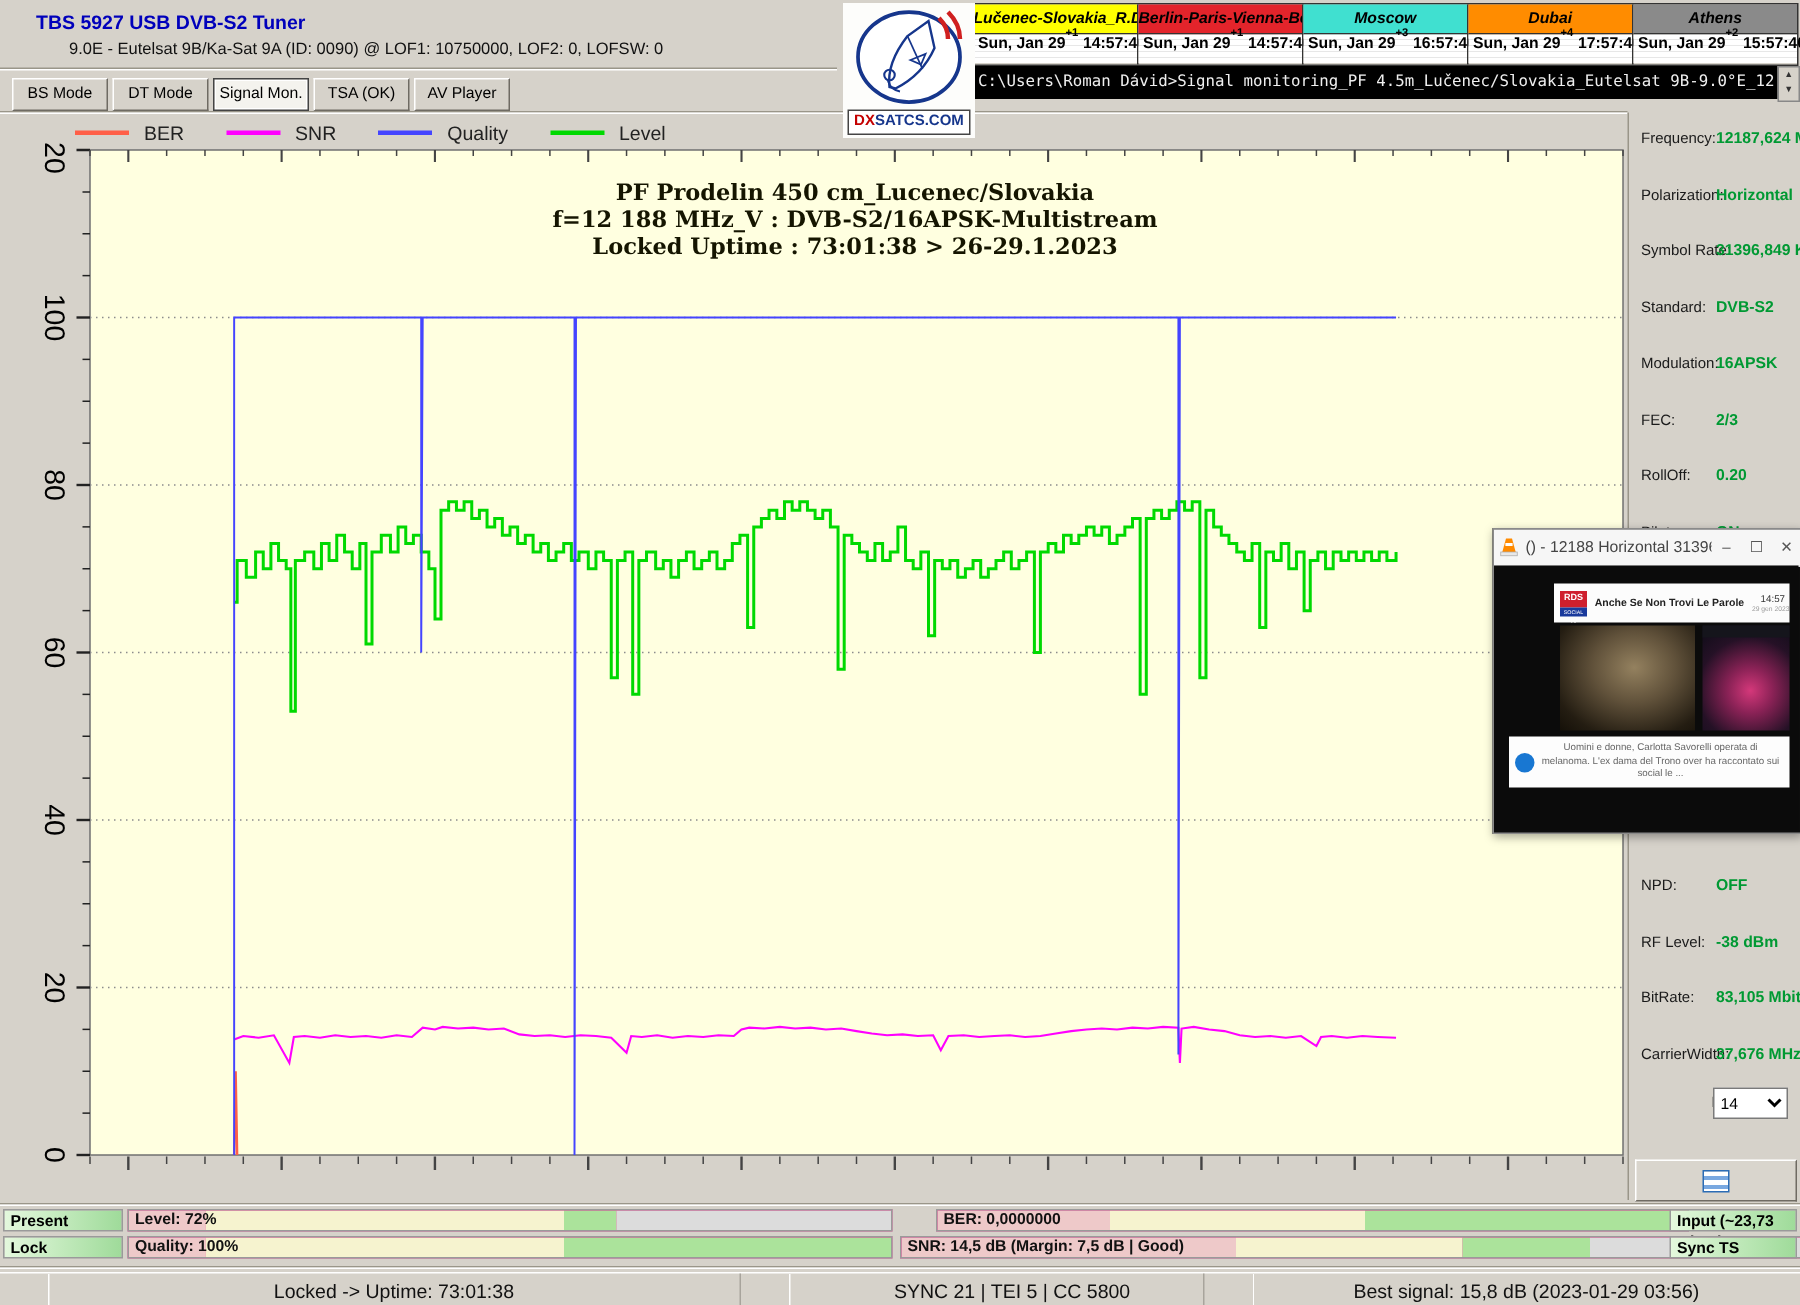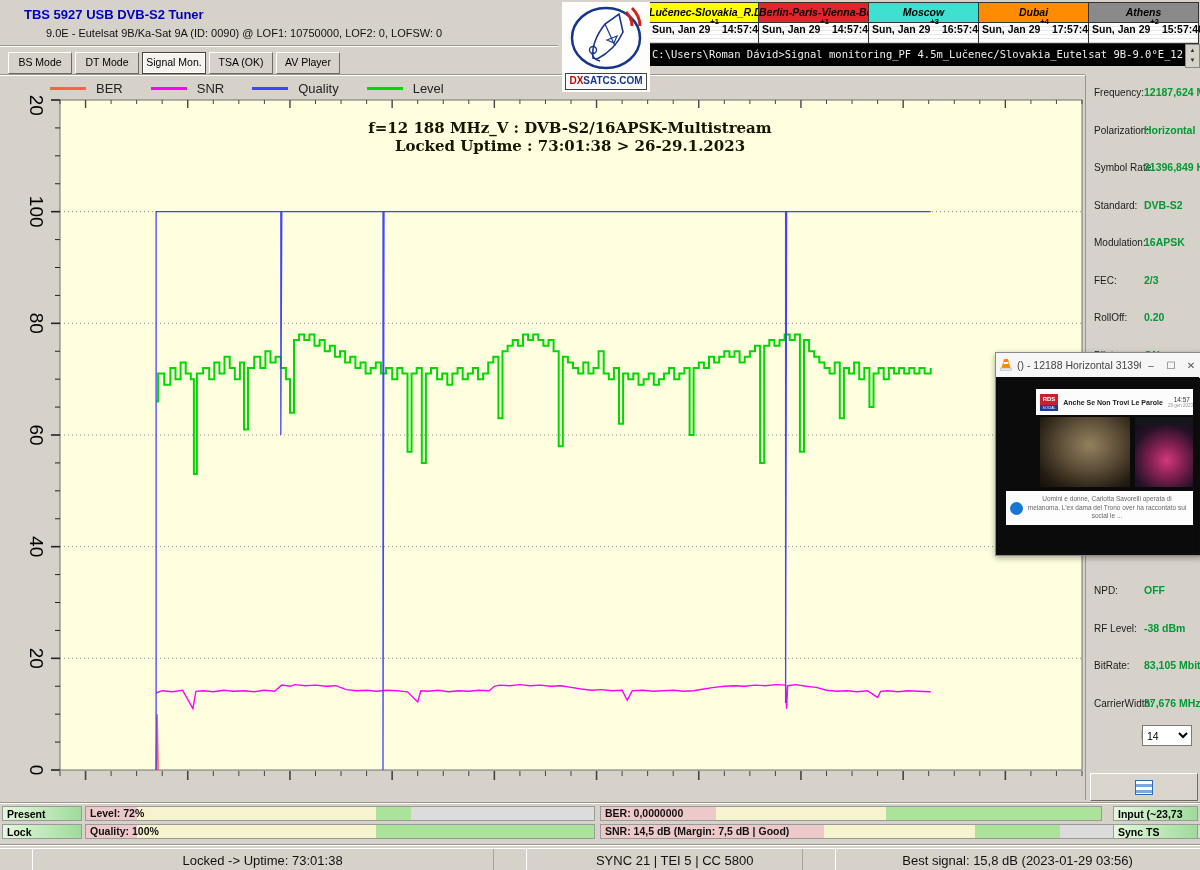--- a/index.html
+++ b/index.html
@@ -323,20 +323,21 @@
       <line x1="1056.45" y1="676" x2="1056.45" y2="681" stroke="#444" stroke-width="1"></line>
       <line x1="1056.45" y1="5" x2="1056.45" y2="9" stroke="#444" stroke-width="1"></line>
       <line x1="1082" y1="676" x2="1082" y2="681" stroke="#444" stroke-width="1"></line>
       <line x1="1082" y1="5" x2="1082" y2="9" stroke="#444" stroke-width="1"></line>
       <path d="M156.1 675.0 L157.1 619.2 L158.1 675.0" fill="none" stroke="#ff5f47" stroke-width="1.6"></path>
       <path d="M156.1 598.0 L162.2 595.7 L172.4 596.8 L182.6 595.2 L192.9 613.6 L195.9 596.3 L203.1 595.7 L213.3 596.8 L223.5 595.2 L233.7 596.3 L244.0 595.7 L254.2 596.8 L264.4 595.2 L274.6 596.3 L281.8 590.1 L290.0 591.3 L295.1 589.6 L305.3 590.7 L315.5 590.1 L325.7 591.3 L335.9 590.7 L346.2 594.6 L356.4 595.7 L366.6 595.2 L376.8 596.3 L387.0 595.2 L397.3 595.7 L407.5 596.8 L417.7 606.9 L420.8 595.7 L427.9 596.3 L438.1 595.2 L448.4 596.8 L458.6 595.7 L468.8 596.3 L479.0 595.2 L489.2 595.7 L494.3 591.3 L499.5 590.1 L509.7 590.7 L519.9 589.6 L530.1 590.7 L540.3 590.1 L550.6 591.3 L560.8 590.7 L571.0 592.4 L581.2 594.0 L591.4 595.2 L601.7 594.6 L611.9 595.7 L622.1 595.2 L627.2 605.2 L632.3 595.7 L642.5 595.2 L652.8 596.3 L663.0 595.7 L673.2 595.2 L683.4 596.3 L693.6 595.7 L703.9 594.0 L714.1 592.4 L724.3 591.3 L734.5 590.7 L744.7 591.3 L755.0 590.1 L765.2 590.7 L775.4 589.6 L785.6 590.1 L786.6 613.6 L787.7 590.7 L795.8 589.6 L806.1 591.3 L816.3 592.4 L826.5 595.2 L836.7 596.3 L846.9 595.7 L857.2 596.8 L867.4 595.7 L877.6 602.4 L880.7 596.3 L887.8 595.7 L898.0 596.8 L908.3 595.7 L918.5 596.3 L930.7 596.8" fill="none" stroke="#ff00ff" stroke-width="1.4"></path>
       <path d="M156.1 306.5 L158.1 306.5 L158.1 278.6 L164.2 278.6 L164.2 289.8 L170.4 289.8 L170.4 273.0 L175.5 273.0 L175.5 284.2 L180.6 284.2 L180.6 267.4 L185.7 267.4 L185.7 278.6 L190.8 278.6 L190.8 284.2 L193.9 284.2 L193.9 379.1 L196.9 379.1 L196.9 278.6 L203.1 278.6 L203.1 273.0 L209.2 273.0 L209.2 284.2 L214.3 284.2 L214.3 267.4 L219.4 267.4 L219.4 278.6 L224.5 278.6 L224.5 261.8 L229.7 261.8 L229.7 273.0 L234.8 273.0 L234.8 284.2 L239.9 284.2 L239.9 267.4 L244.0 267.4 L244.0 334.4 L248.0 334.4 L248.0 273.0 L254.2 273.0 L254.2 261.8 L260.3 261.8 L260.3 273.0 L265.4 273.0 L265.4 256.3 L270.5 256.3 L270.5 267.4 L275.6 267.4 L275.6 261.8 L280.8 261.8 L280.8 273.0 L285.9 273.0 L285.9 284.2 L290.0 284.2 L290.0 317.7 L294.0 317.7 L294.0 245.1 L299.1 245.1 L299.1 239.5 L304.3 239.5 L304.3 245.1 L309.4 245.1 L309.4 239.5 L314.5 239.5 L314.5 250.7 L319.6 250.7 L319.6 245.1 L324.7 245.1 L324.7 256.3 L329.8 256.3 L329.8 250.7 L334.9 250.7 L334.9 261.8 L340.0 261.8 L340.0 256.3 L345.1 256.3 L345.1 267.4 L350.2 267.4 L350.2 261.8 L355.4 261.8 L355.4 273.0 L360.5 273.0 L360.5 267.4 L365.6 267.4 L365.6 278.6 L370.7 278.6 L370.7 273.0 L375.8 273.0 L375.8 267.4 L380.9 267.4 L380.9 278.6 L386.0 278.6 L386.0 273.0 L392.2 273.0 L392.2 284.2 L397.3 284.2 L397.3 273.0 L402.4 273.0 L402.4 278.6 L407.5 278.6 L407.5 356.8 L411.6 356.8 L411.6 278.6 L416.7 278.6 L416.7 273.0 L421.8 273.0 L421.8 367.9 L425.9 367.9 L425.9 278.6 L431.0 278.6 L431.0 273.0 L437.1 273.0 L437.1 284.2 L442.2 284.2 L442.2 278.6 L447.3 278.6 L447.3 289.8 L452.4 289.8 L452.4 278.6 L457.6 278.6 L457.6 273.0 L462.7 273.0 L462.7 284.2 L467.8 284.2 L467.8 278.6 L472.9 278.6 L472.9 273.0 L478.0 273.0 L478.0 284.2 L483.1 284.2 L483.1 278.6 L488.2 278.6 L488.2 267.4 L493.3 267.4 L493.3 261.8 L498.4 261.8 L498.4 323.3 L502.5 323.3 L502.5 256.3 L507.6 256.3 L507.6 250.7 L512.7 250.7 L512.7 245.1 L517.9 245.1 L517.9 250.7 L523.0 250.7 L523.0 239.5 L528.1 239.5 L528.1 245.1 L533.2 245.1 L533.2 239.5 L538.3 239.5 L538.3 245.1 L543.4 245.1 L543.4 250.7 L548.5 250.7 L548.5 245.1 L553.6 245.1 L553.6 256.3 L558.7 256.3 L558.7 351.2 L562.8 351.2 L562.8 261.8 L567.9 261.8 L567.9 267.4 L573.0 267.4 L573.0 273.0 L578.2 273.0 L578.2 278.6 L583.3 278.6 L583.3 267.4 L588.4 267.4 L588.4 278.6 L593.5 278.6 L593.5 273.0 L598.6 273.0 L598.6 256.3 L603.7 256.3 L603.7 278.6 L608.8 278.6 L608.8 284.2 L613.9 284.2 L613.9 273.0 L619.0 273.0 L619.0 328.8 L623.1 328.8 L623.1 278.6 L628.2 278.6 L628.2 284.2 L633.3 284.2 L633.3 278.6 L638.5 278.6 L638.5 289.8 L643.6 289.8 L643.6 284.2 L648.7 284.2 L648.7 278.6 L653.8 278.6 L653.8 289.8 L658.9 289.8 L658.9 284.2 L664.0 284.2 L664.0 278.6 L669.1 278.6 L669.1 273.0 L674.2 273.0 L674.2 284.2 L679.3 284.2 L679.3 278.6 L684.4 278.6 L684.4 273.0 L689.6 273.0 L689.6 340.0 L693.6 340.0 L693.6 273.0 L698.8 273.0 L698.8 267.4 L703.9 267.4 L703.9 273.0 L709.0 273.0 L709.0 261.8 L714.1 261.8 L714.1 267.4 L719.2 267.4 L719.2 261.8 L724.3 261.8 L724.3 256.3 L729.4 256.3 L729.4 261.8 L734.5 261.8 L734.5 256.3 L739.6 256.3 L739.6 267.4 L744.7 267.4 L744.7 261.8 L749.9 261.8 L749.9 256.3 L755.0 256.3 L755.0 250.7 L760.1 250.7 L760.1 367.9 L764.2 367.9 L764.2 250.7 L769.3 250.7 L769.3 245.1 L774.4 245.1 L774.4 250.7 L779.5 250.7 L779.5 245.1 L784.6 245.1 L784.6 239.5 L789.7 239.5 L789.7 245.1 L794.8 245.1 L794.8 239.5 L799.9 239.5 L799.9 356.8 L804.0 356.8 L804.0 245.1 L809.1 245.1 L809.1 256.3 L814.2 256.3 L814.2 261.8 L819.3 261.8 L819.3 267.4 L824.5 267.4 L824.5 273.0 L829.6 273.0 L829.6 278.6 L834.7 278.6 L834.7 267.4 L839.8 267.4 L839.8 323.3 L843.9 323.3 L843.9 273.0 L849.0 273.0 L849.0 278.6 L854.1 278.6 L854.1 267.4 L859.2 267.4 L859.2 284.2 L864.3 284.2 L864.3 273.0 L869.4 273.0 L869.4 312.1 L873.5 312.1 L873.5 278.6 L878.6 278.6 L878.6 273.0 L883.7 273.0 L883.7 284.2 L888.8 284.2 L888.8 273.0 L894.0 273.0 L894.0 278.6 L899.1 278.6 L899.1 273.0 L904.2 273.0 L904.2 278.6 L909.3 278.6 L909.3 273.0 L914.4 273.0 L914.4 278.6 L919.5 278.6 L919.5 273.0 L924.6 273.0 L924.6 278.6 L930.7 278.6 L930.7 273.0" fill="none" stroke="#00d900" stroke-width="2"></path>
       <path d="M156.1 675.0 L156.1 116.7 L280.8 116.7 L280.8 340.0 L281.8 116.7 L383.0 116.7 L383.0 675.0 L384.0 116.7 L785.6 116.7 L785.6 608.0 L786.6 116.7 L930.7 116.7" fill="none" stroke="#4444ff" stroke-width="1.3"></path>
     </svg>
   <div class="abs" id="chart-title">
+    <div>PF Prodelin 450 cm_Lucenec/Slovakia</div>
     <div>f=12 188 MHz_V : DVB-S2/16APSK-Multistream</div>
     <div>Locked Uptime : 73:01:38 &gt; 26-29.1.2023</div>
   </div>
 </div>
 
 <div class="abs" id="sidebar">
   <div id="mis-row">
     <span id="mis-label">MIS (3):</span>
     <select id="mis-select"><option>14</option></select>
   </div>
@@ -434,21 +435,21 @@
 <div id="ind-rows">
     <div class="ind-row" style="top: 806px;">
       <div class="ind-box" style="left: 2px; width: 80px;">Present</div>
       <div class="ind-bar" style="left: 85px; width: 510px;">
         <div class="seg" style="left: 0%; width: 10%; background: rgb(238, 201, 201);"></div>
         <div class="seg" style="left: 10%; width: 47%; background: rgb(246, 243, 207);"></div>
         <div class="seg" style="left: 57%; width: 7%; background: rgb(171, 227, 155);"></div>
         <div class="seg" style="left: 64%; width: 36%; background: rgb(220, 220, 220);"></div>
         <div class="bar-label">Level: 72%</div>
       </div>
-      <div class="ind-bar" style="left: 600px; width: 502px;">
+      <div class="ind-bar" style="left: 624px; width: 502px;">
         <div class="seg" style="left: 0%; width: 23%; background: rgb(238, 201, 201);"></div>
         <div class="seg" style="left: 23%; width: 34%; background: rgb(246, 243, 207);"></div>
         <div class="seg" style="left: 57%; width: 43%; background: rgb(171, 227, 155);"></div>
         <div class="bar-label">BER: 0,0000000</div>
       </div>
       <div class="ind-box" style="left: 1113px; width: 85px;">Input (~23,73 Mbps)</div>
     </div>
     <div class="ind-row" style="top: 824px;">
       <div class="ind-box" style="left: 2px; width: 80px;">Lock</div>
       <div class="ind-bar" style="left: 85px; width: 510px;">

